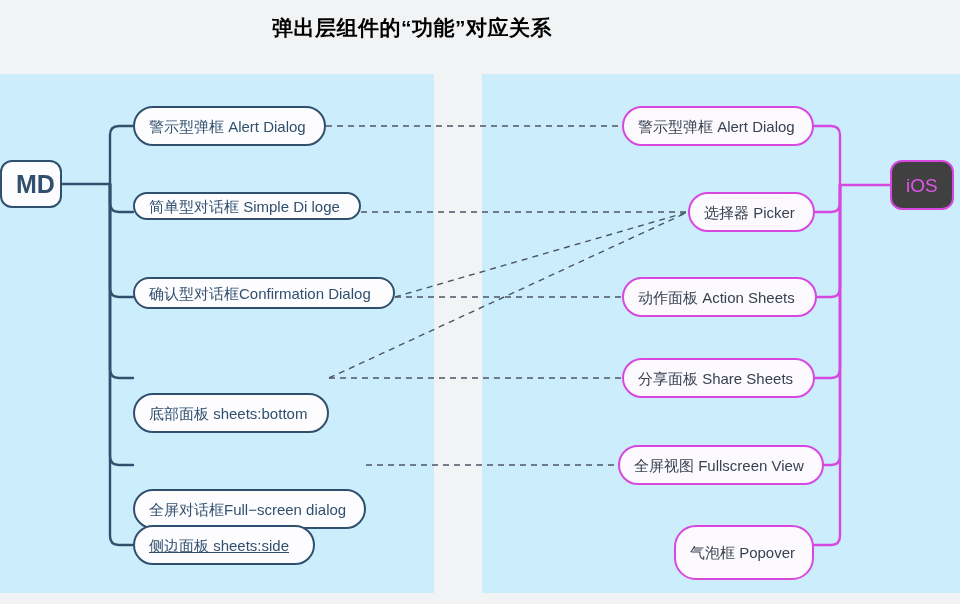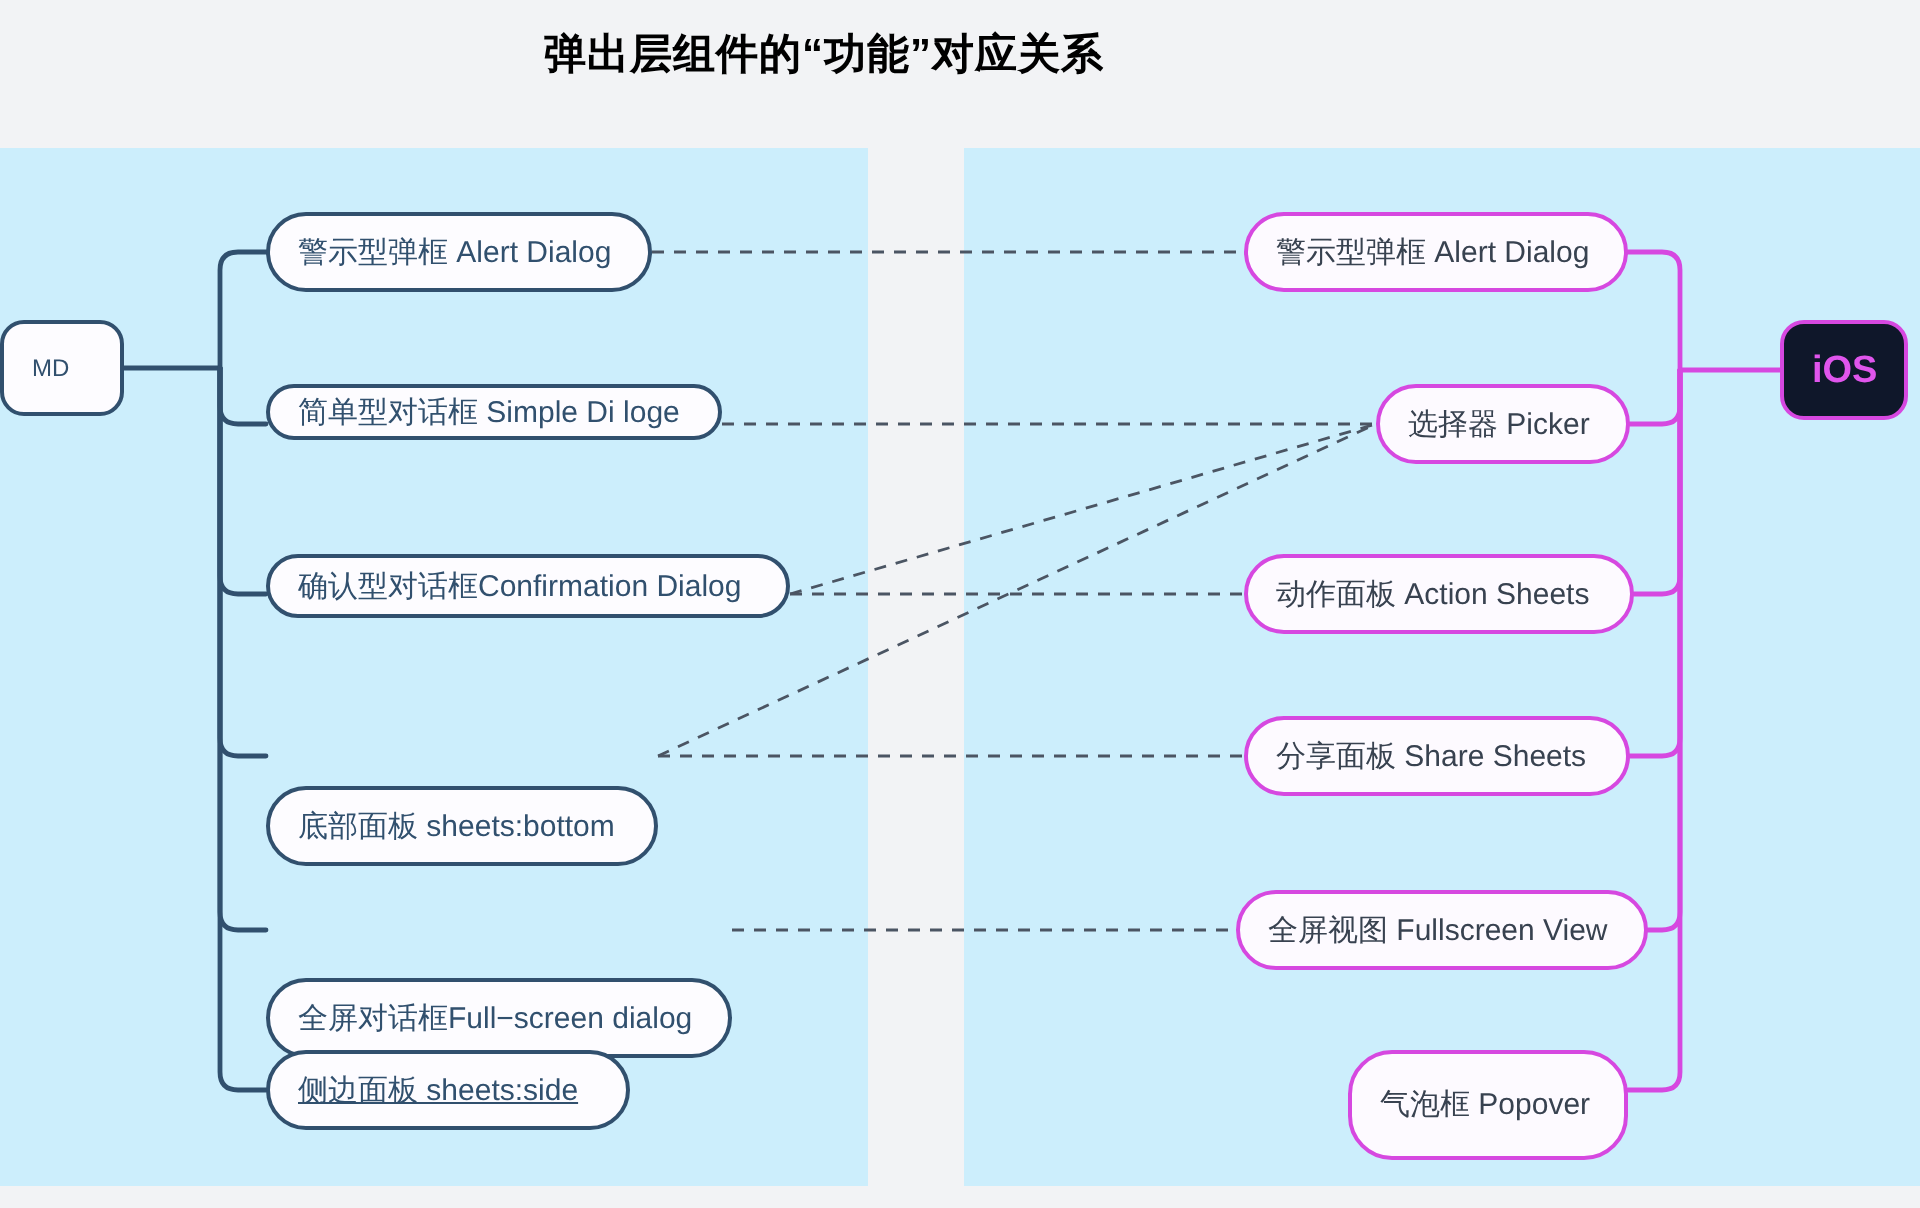--- a/index.html
+++ b/index.html
@@ -68,42 +68,42 @@
   
   .md-node {
     border: 2px solid #31506e;
     border-radius: 12px;
     color: #31506e;
     font-size: 15px;
     padding: 0 14px;
   }
   .md-root {
     border-radius: 12px;
-    font-size: 12px;
-    font-weight: 400;
+    font-size: 25px;
+    font-weight: 700;
   }
   .md-leaf {
     border-radius: 22px;
   }
 
   
   .ios-node {
     border: 2px solid #d648e0;
     border-radius: 22px;
     color: #384250;
     font-size: 15px;
     padding: 0 14px;
     background: #fdfaff;
   }
   .ios-root {
     border-radius: 12px;
     color: #e055ec;
     font-size: 19px;
-    font-weight: 700;
-    background: #0f172a;
+    font-weight: 400;
+    background: #404040;
   }
 </style>
 </head>
 <body>
 
 <div id="stage">
 
   <div class="panel panel-left"></div>
   <div class="panel panel-right"></div>
 

